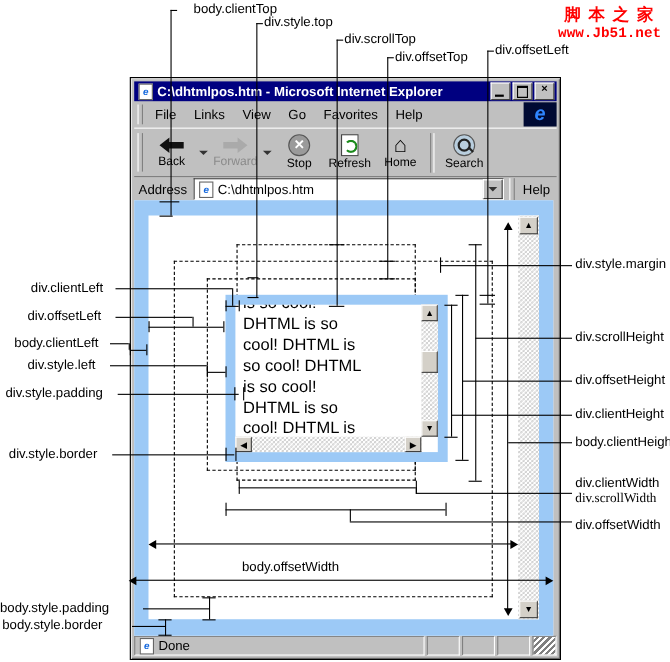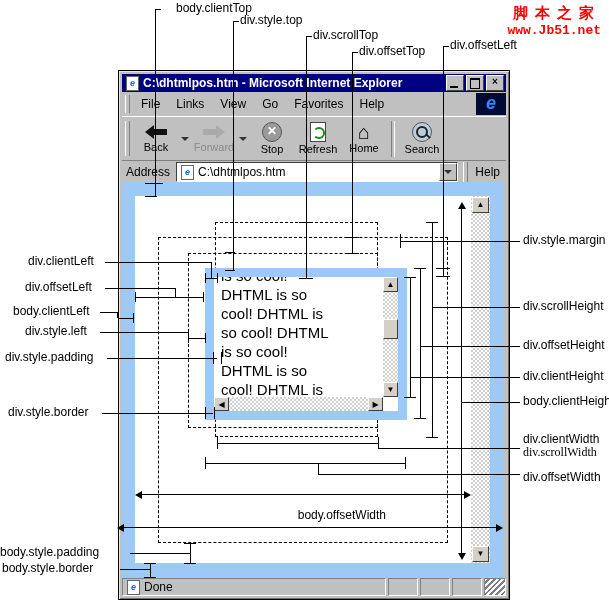--- a/index.html
+++ b/index.html
@@ -324,18 +324,18 @@
   <div class="h" style="left:378px;top:448px;width:142px;"></div>
   <div class="h" style="left:205px;top:463px;width:200px;"></div>
   <div class="v" style="left:205px;top:457px;height:12px;"></div>
   <div class="v" style="left:405px;top:457px;height:12px;"></div>
   <div class="v" style="left:318px;top:463px;height:11px;"></div>
   <div class="h" style="left:318px;top:474px;width:202px;"></div>
 
   <div class="h" style="left:140px;top:494px;width:326px;"></div>
   <div class="ah left" style="left:135px;top:491px;"></div>
   <div class="ah right" style="left:464px;top:491px;"></div>
-  <div class="lbl" style="left:220px;top:509px;width:166px;text-align:right;">body.offsetWidth</div>
+  <div class="lbl" style="left:220px;top:509px;width:166px;text-align:left;">body.offsetWidth</div>
   <div class="h" style="left:121px;top:527px;width:378px;"></div>
   <div class="ah left" style="left:117px;top:524px;"></div>
   <div class="ah right" style="left:496px;top:524px;"></div>
 
 </div>
 
 </body></html>

